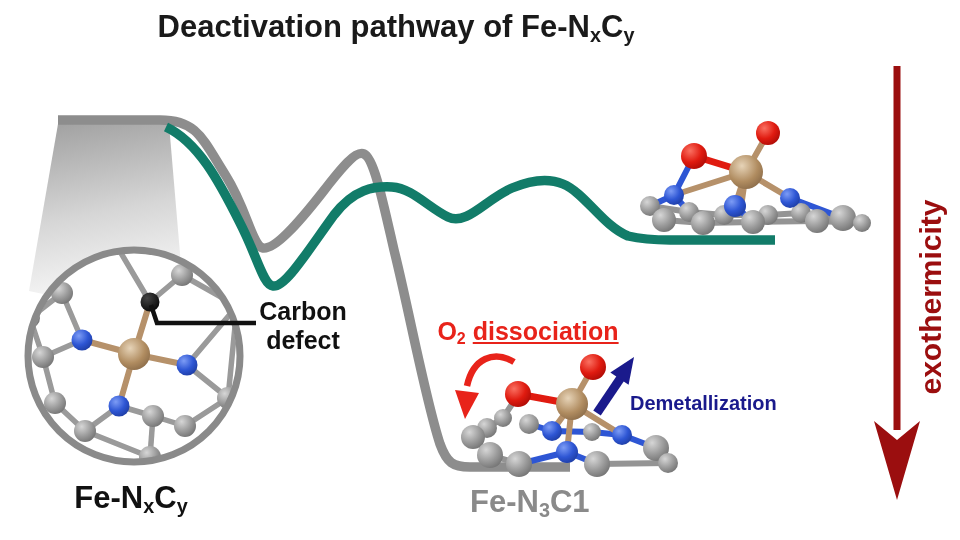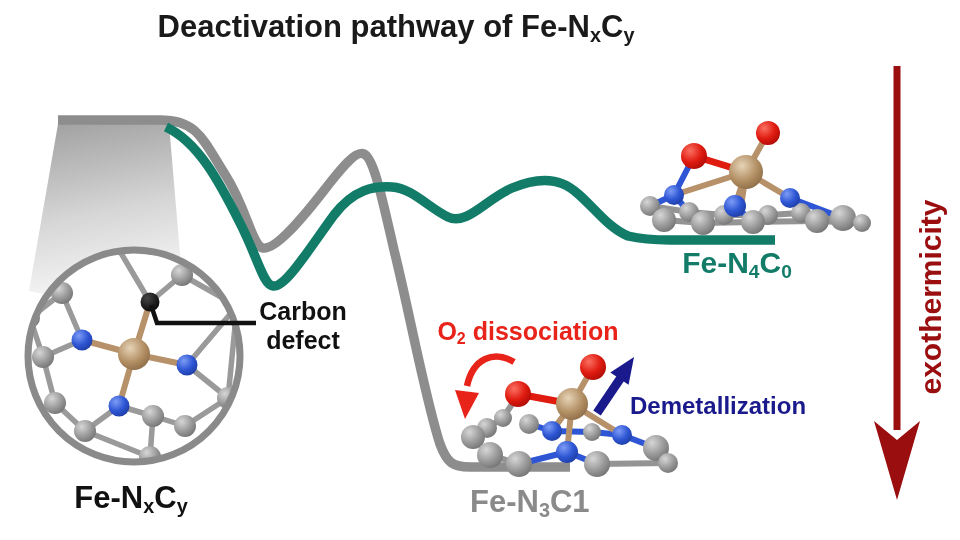--- a/index.html
+++ b/index.html
@@ -9,23 +9,23 @@
   .lbl{position:absolute;font-weight:bold;white-space:nowrap;}
   .title{left:0;top:9px;width:792px;text-align:center;font-size:31px;color:#1a1a1a;}
   .exo{left:781px;top:279px;width:300px;height:36px;line-height:36px;text-align:center;
        font-size:30px;color:#9b0e0f;transform:rotate(-90deg);}
   .callout{left:238px;top:297px;width:130px;text-align:center;font-size:25px;
            line-height:29px;color:#111;white-space:normal;}
   .inset-lbl{left:33px;top:480px;width:196px;text-align:center;font-size:31px;color:#111;}
   .fen4c0{left:642px;top:246px;width:190px;text-align:center;font-size:30px;color:#127c69;}
   .fen3c1{left:470px;top:484px;width:190px;font-size:31px;color:#8a8a8a;}
   .o2diss{left:428px;top:317px;width:200px;text-align:center;font-size:25px;color:#e8231a;}
-  .demet{left:630px;top:392px;font-size:24px;color:#1a1a8c;}
+  .demet{left:630px;top:392px;font-size:20px;color:#1a1a8c;}
   .lbl sub{font-size:0.64em;line-height:0;vertical-align:-0.25em;}
-  .sp{margin-left:0.28em;}
+  .sp{margin-left:0.28em;text-decoration:underline;}
   .bond-c{stroke:#949494;stroke-width:6;stroke-linecap:round;}
   .bond-ci{stroke:#9a9a9a;stroke-width:5.5;stroke-linecap:round;}
   .bond-n{stroke:#2e56d4;stroke-width:6;stroke-linecap:round;}
   .bond-fe{stroke:#b6916a;stroke-width:6;stroke-linecap:round;}
   .bond-o{stroke:#e01b10;stroke-width:7;stroke-linecap:round;}
   .curve{fill:none;stroke-linecap:butt;stroke-linejoin:round;}
 </style>
 </head>
 <body>
 
@@ -230,21 +230,20 @@
 </svg>
 
 <div class="lbl title"><span>Deactivation pathway of Fe-N</span><sub>x</sub><span>C</span><sub>y</sub></div>
 
 <div class="lbl exo">exothermicity</div>
 
 <div class="lbl callout"><span>Carbon</span><br><span>defect</span></div>
 
 <div class="lbl inset-lbl"><span>Fe-N</span><sub>x</sub><span>C</span><sub>y</sub></div>
 
-<div class="lbl fen4c0"><span>Fe-N</span><sub>4</sub><span>C</span><sub>0</sub></div>
 
 <div class="lbl fen3c1"><span>Fe-N</span><sub>3</sub><span>C1</span></div>
 
 <div class="lbl o2diss"><span>O</span><sub>2</sub><span class="sp">dissociation</span></div>
 
 <div class="lbl demet">Demetallization</div>
 
 </div>
 
 </body></html>

